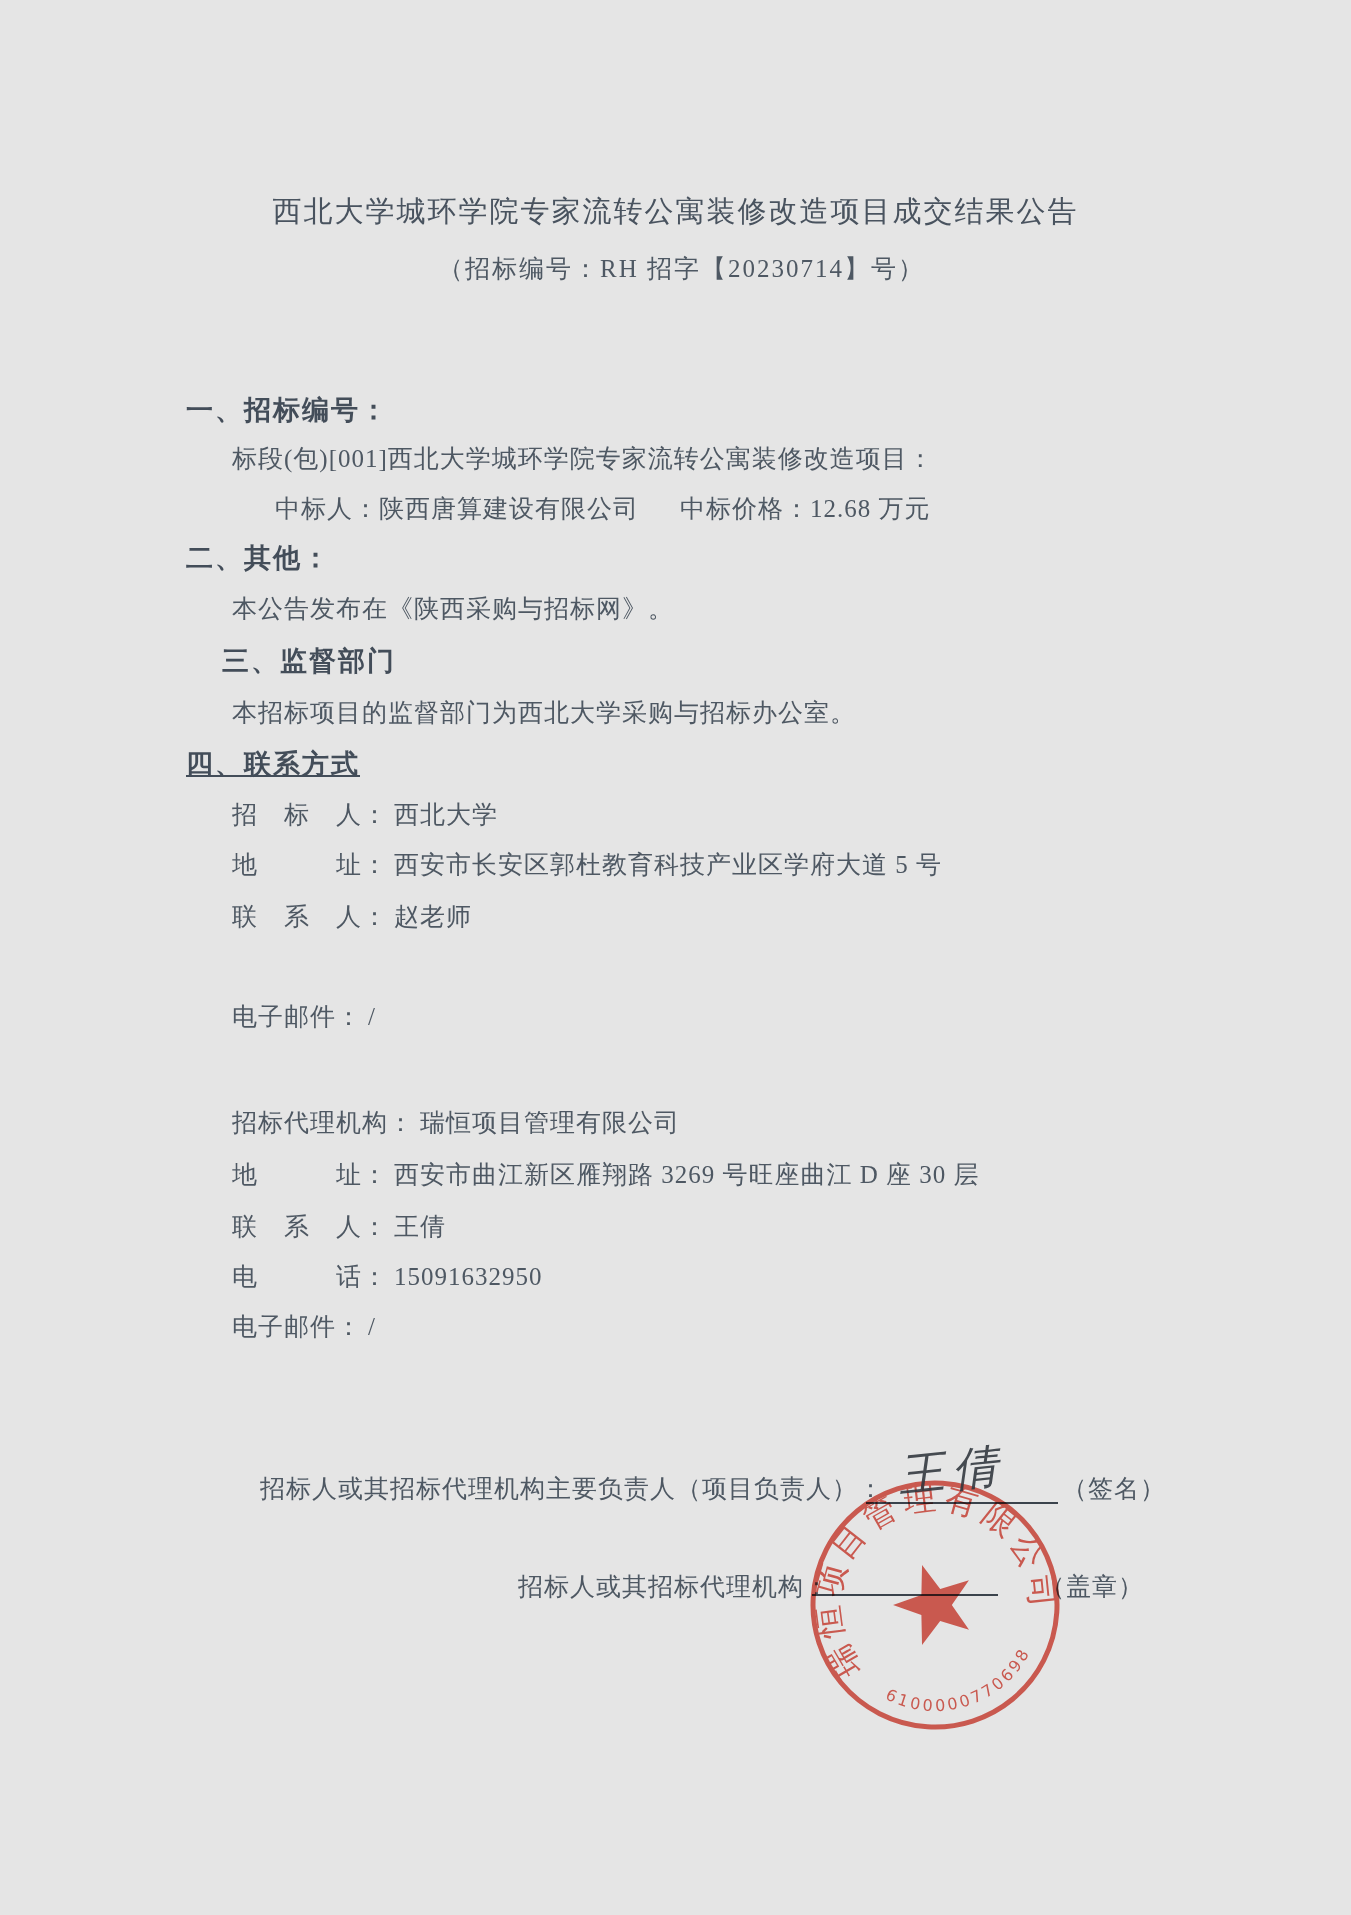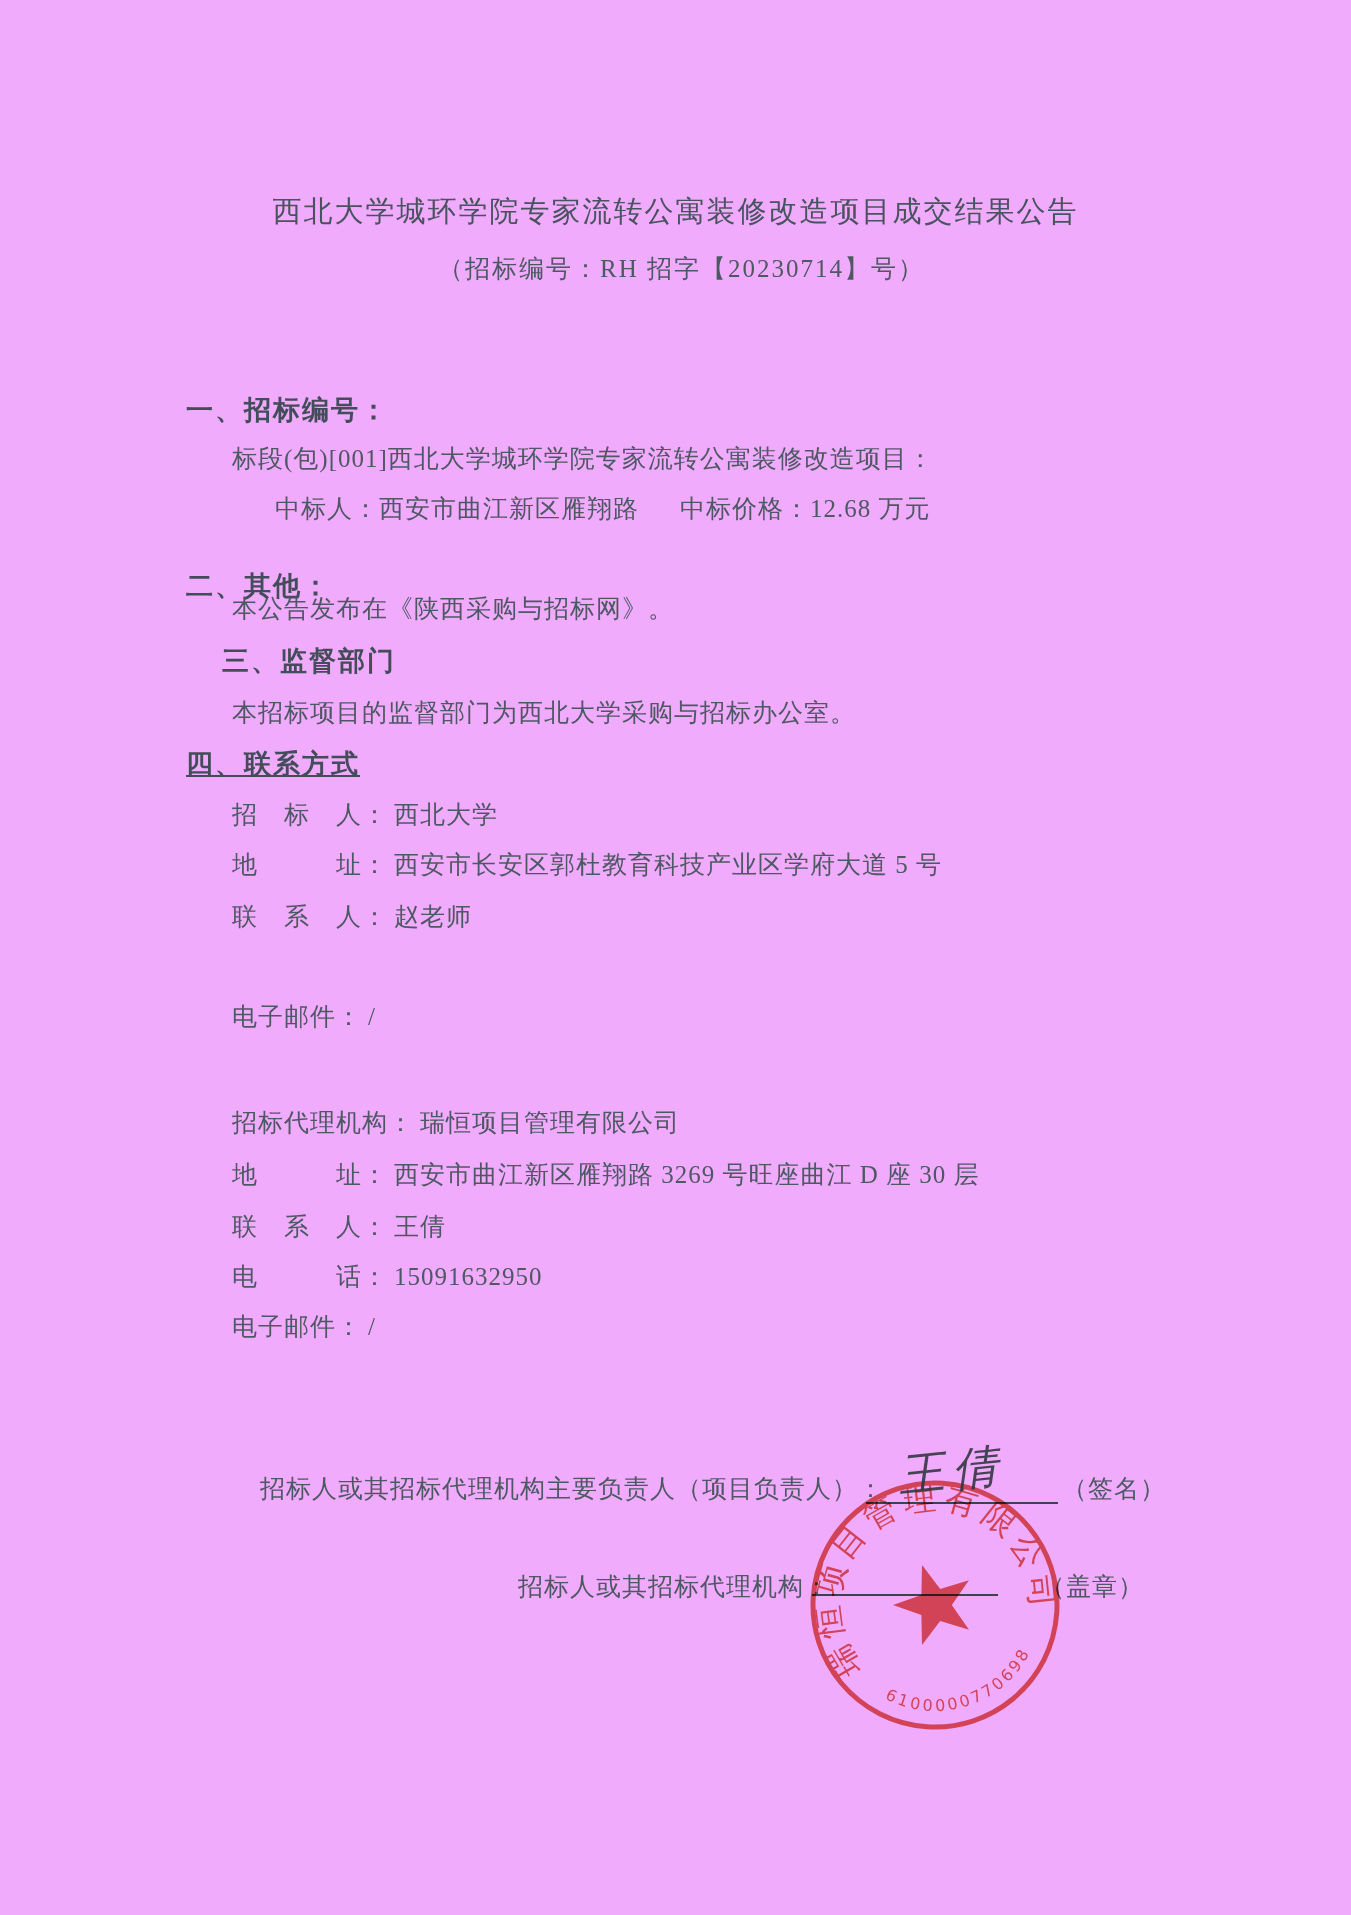--- a/index.html
+++ b/index.html
@@ -1,19 +1,19 @@
 <!DOCTYPE html>
 <html><head>
 <meta charset="utf-8">
 <style>
   html,body{margin:0;padding:0;background:#ffffff;}
   .page{
     position:relative;
     width:1351px;height:1915px;
-    background:#f0abfc;
+    background:#e5e5e5;
     font-family:"Liberation Serif","DejaVu Serif",serif;
     color:#4e5863;
     overflow:hidden;
   }
   .line{position:absolute;font-size:25px;white-space:nowrap;letter-spacing:1px;}
   .doc-title{
     position:absolute;top:192px;left:0;right:0;
     text-align:center;font-size:29px;letter-spacing:2px;color:#49535f;
   }
   .doc-subtitle{
@@ -50,24 +50,24 @@
 </head>
 <body>
 
 <div class="page">
 
   <div class="doc-title">西北大学城环学院专家流转公寓装修改造项目成交结果公告</div>
   <div class="doc-subtitle">（招标编号：RH 招字【20230714】号）</div>
 
   <div class="line heading h-left" style="top:392px;">一、招标编号：</div>
   <div class="line indent" style="top:442px;">标段(包)[001]西北大学城环学院专家流转公寓装修改造项目：</div>
-  <div class="line" style="top:492px;left:275px;">中标人：西安市曲江新区雁翔路</div>
+  <div class="line" style="top:492px;left:275px;">中标人：陕西唐算建设有限公司</div>
   <div class="line" style="top:492px;left:680px;">中标价格：12.68 万元</div>
 
-  <div class="line heading h-left" style="top:568px;font-family:Liberation Mono, monospace;">二、其他：</div>
+  <div class="line heading h-left" style="top:540px;font-family:Liberation Mono, monospace;">二、其他：</div>
   <div class="line indent" style="top:592px;">本公告发布在《陕西采购与招标网》。</div>
 
   <div class="line heading h-left" style="top:643px;margin-left:36px;">三、监督部门</div>
   <div class="line indent" style="top:696px;">本招标项目的监督部门为西北大学采购与招标办公室。</div>
 
   <div class="line heading h-left" style="top:746px;text-decoration:underline;">四、联系方式</div>
 
   <div class="line indent" style="top:798px;">
     <span class="contact-label">招　标　人：</span><span class="contact-value">西北大学</span>
   </div>

